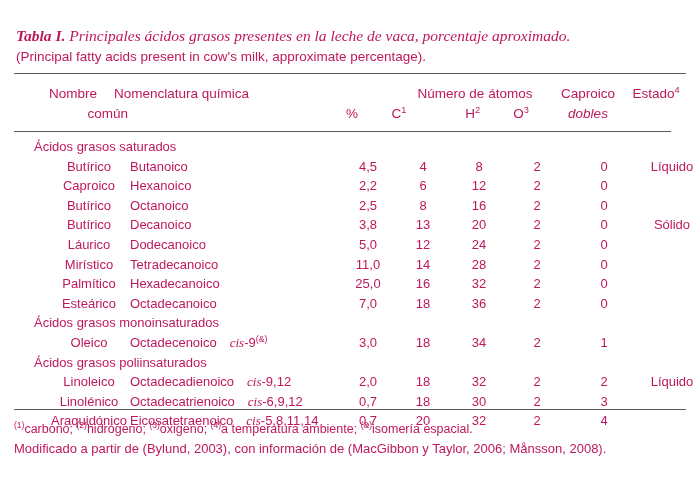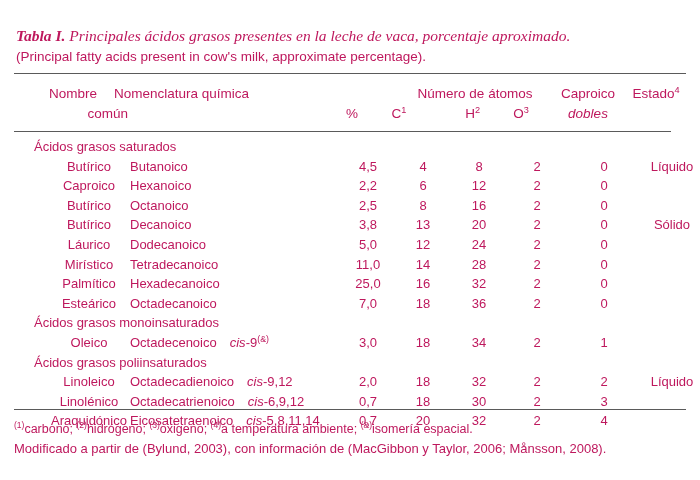--- a/index.html
+++ b/index.html
@@ -99,21 +99,21 @@
   .h-pct     { left: 316px; width: 44px; text-align: center; top: 20px; }
   .h-atoms   { left: 366px; width: 190px; text-align: center; top: 0; }
   .h-C       { left: 368px; width: 34px; text-align: center; top: 20px; }
   .h-H       { left: 432px; width: 34px; text-align: right; top: 20px; }
   .h-O       { left: 490px; width: 34px; text-align: center; top: 20px; }
   .h-db1     { left: 546px; width: 56px; text-align: center; top: 0; }
   .h-db2     { left: 546px; width: 56px; text-align: center; top: 20px; font-style: italic; }
   .h-state   { left: 612px; width: 60px; text-align: center; top: 0; }
 
   sup { font-size: 0.68em; vertical-align: super; line-height: 0; }
-  .it { font-style: italic; }
+  .it { font-style: italic; font-family: Liberation Serif, serif; }
 
   
   .notes {
     position: absolute;
     left: 14px;
     top: 420px;
     width: 672px;
     font-size: 13px;
   }
   .note-line { line-height: 19px; white-space: nowrap; }

